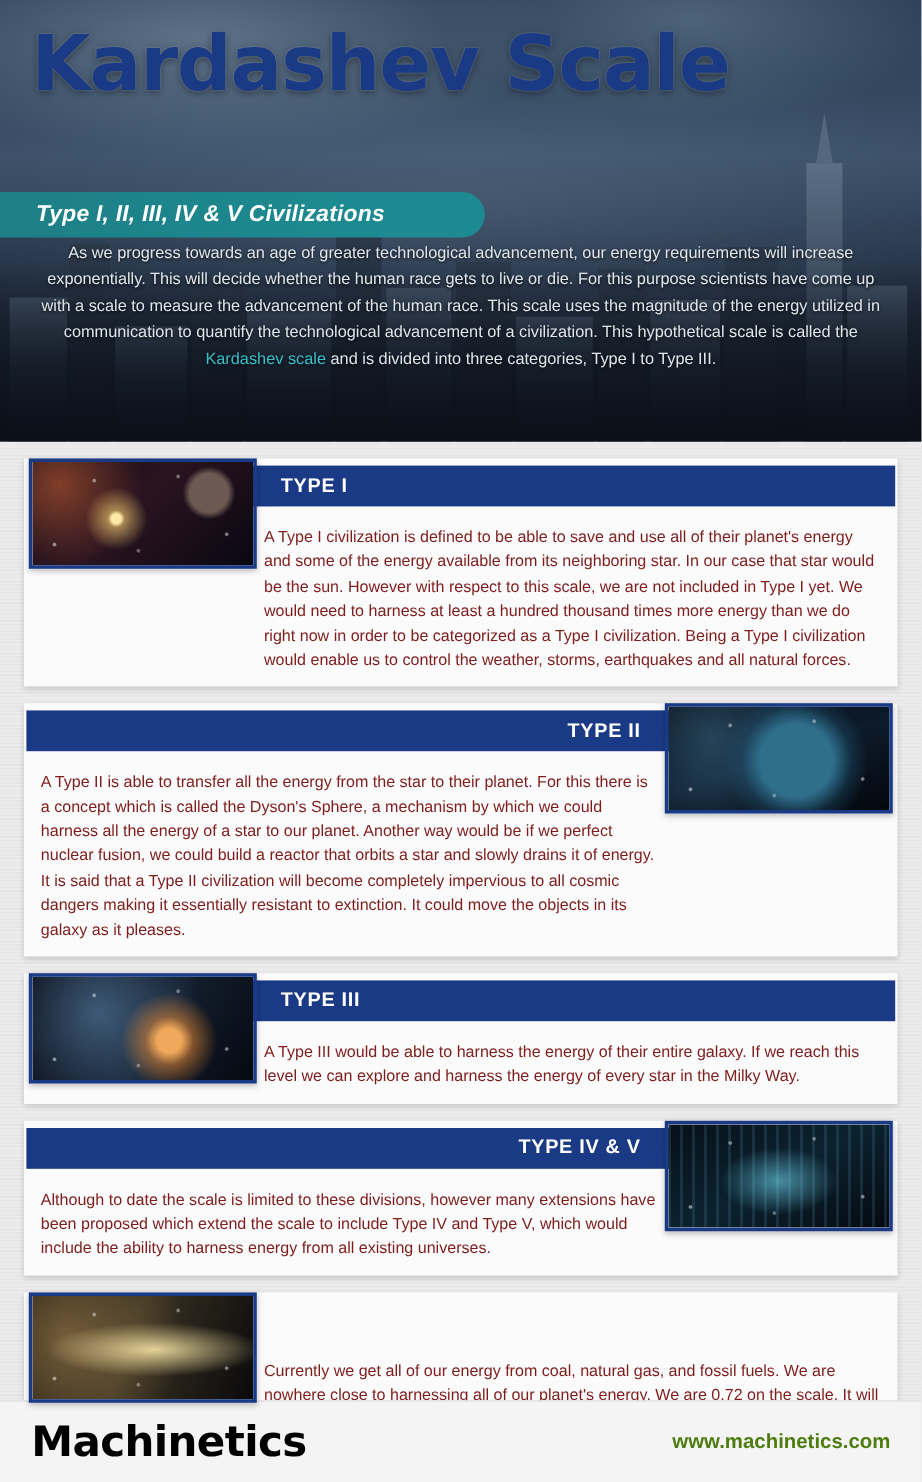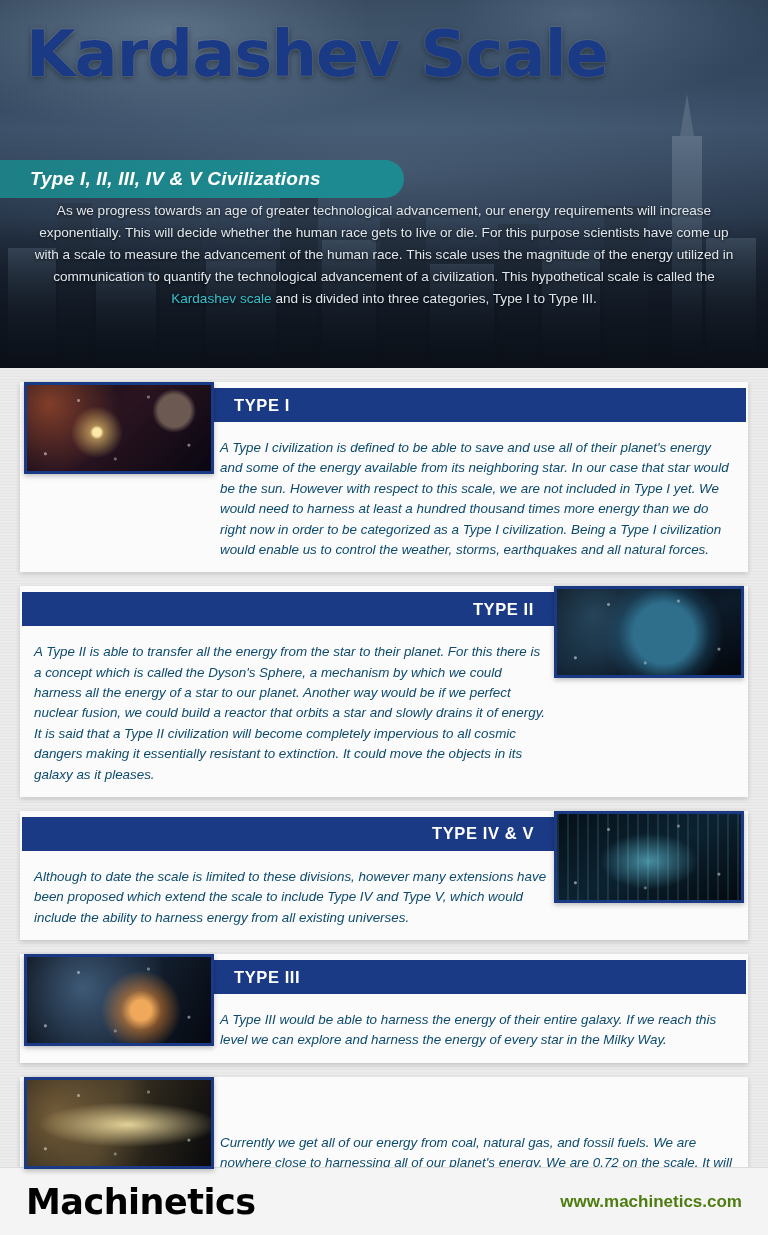--- a/index.html
+++ b/index.html
@@ -63,24 +63,23 @@
   }
   .intro .hl { color: #38c1cc; }
 
   
   .content { padding: 14px 20px 0 20px; }
   .section { position: relative; margin-bottom: 14px; }
 
   .card {
     background: #fbfbfb;
     box-shadow: 0 2px 5px rgba(0,0,0,.16);
-    color: #0c4a6e;
+    color: #7f1d1d;
     font-size: 13.4px;
     line-height: 1.52;
-    font-style: italic;
   }
   .card p { padding: 10px 14px 12px 14px; }
 
   .thumb {
     position: absolute; top: 0; width: 190px; height: 92px;
     border: 3px solid #1b3a86; overflow: hidden; z-index: 3;
     box-shadow: 0 2px 5px rgba(0,0,0,.25);
   }
   .thumb-left { left: 4px; }
   .thumb-right { right: 4px; }
@@ -206,40 +205,40 @@
       </div>
       <div class="banner right-img">
         <span>TYPE II</span>
       </div>
       <div class="card sec-inner">
         <p class="body-indent-right">A Type II is able to transfer all the energy from the star to their planet. For this there is a concept which is called the Dyson's Sphere, a mechanism by which we could harness all the energy of a star to our planet. Another way would be if we perfect nuclear fusion, we could build a reactor that orbits a star and slowly drains it of energy. It is said that a Type II civilization will become completely impervious to all cosmic dangers making it essentially resistant to extinction. It could move the objects in its galaxy as it pleases.</p>
       </div>
     </div>
 
     <div class="section">
+      <div class="thumb thumb-left">
+        <div class="art art-space3"></div>
+      </div>
+      <div class="banner left-img">
+        <span>TYPE III</span>
+      </div>
+      <div class="card sec-inner" style="min-height:100px">
+        <p class="body-indent-left">A Type III would be able to harness the energy of their entire galaxy. If we reach this level we can explore and harness the energy of every star in the Milky Way.</p>
+      </div>
+    </div>
+
+    <div class="section">
       <div class="thumb thumb-right">
         <div class="art art-space4"></div>
       </div>
       <div class="banner right-img">
         <span>TYPE IV &amp; V</span>
       </div>
       <div class="card sec-inner">
         <p class="body-indent-right">Although to date the scale is limited to these divisions, however many extensions have been proposed which extend the scale to include Type IV and Type V, which would include the ability to harness energy from all existing universes.</p>
-      </div>
-    </div>
-
-    <div class="section">
-      <div class="thumb thumb-left">
-        <div class="art art-space3"></div>
-      </div>
-      <div class="banner left-img">
-        <span>TYPE III</span>
-      </div>
-      <div class="card sec-inner" style="min-height:100px">
-        <p class="body-indent-left">A Type III would be able to harness the energy of their entire galaxy. If we reach this level we can explore and harness the energy of every star in the Milky Way.</p>
       </div>
     </div>
 
     <div class="section">
       <div class="thumb thumb-left">
         <div class="art art-space5"></div>
       </div>
       <div class="card sec-inner" style="min-height:100px">
         <p class="body-indent-left">Currently we get all of our energy from coal, natural gas, and fossil fuels. We are nowhere close to harnessing all of our planet's energy. We are 0.72 on the scale. It will take us at least about 100 more years to reach Type 1.</p>
       </div>

